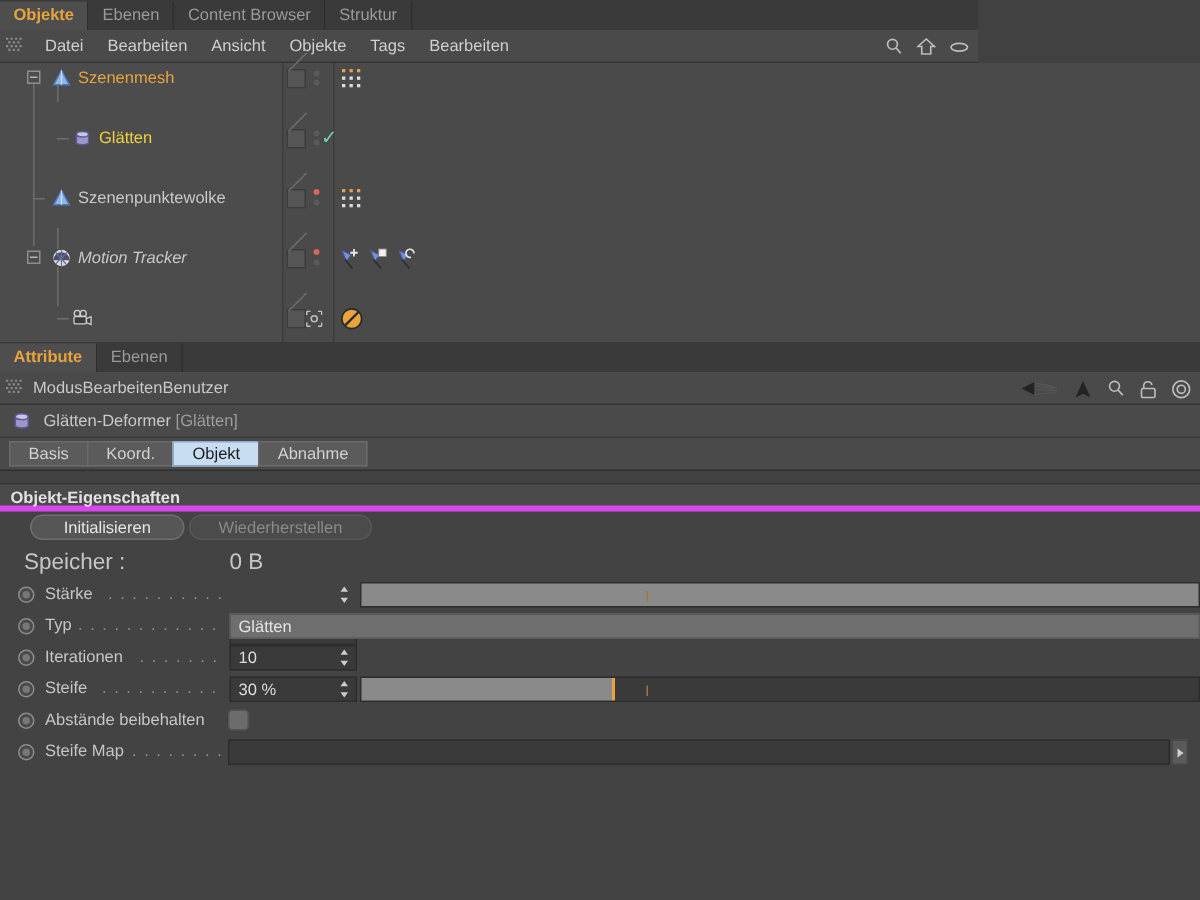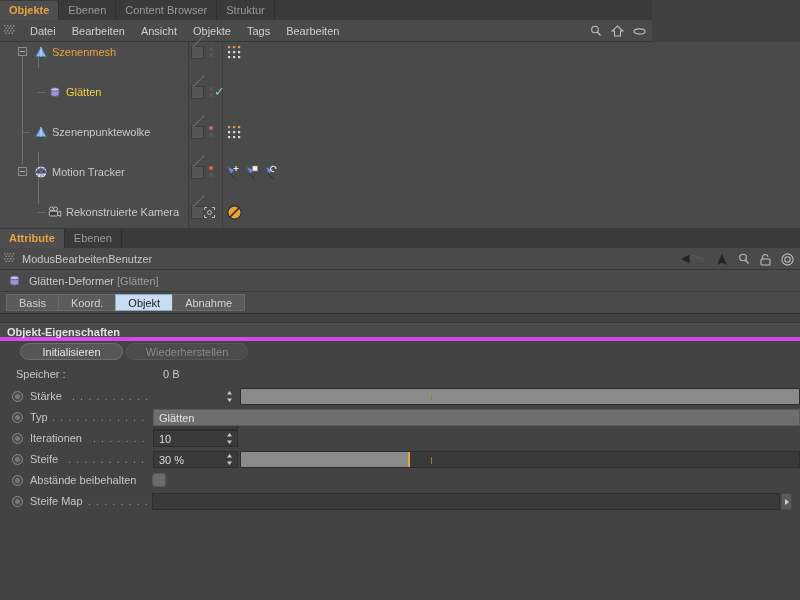--- a/index.html
+++ b/index.html
@@ -87,21 +87,21 @@
   .pill.disabled { color:#8a8a8a; background:#4b4b4b; border-color:#585858; }
 
   .prow { position:absolute; left:0; right:0; height:21px; }
   .radio { position:absolute; left:12px; top:5px; width:11px; height:11px; border-radius:50%;
            border:1px solid #8d8d8d; background:#4a4a4a; }
   .radio:after { content:''; position:absolute; left:2px; top:2px; width:5px; height:5px; border-radius:50%; background:#777; }
   .plabel { position:absolute; left:30px; top:0; height:21px; line-height:21px; font-size:11px; color:#c6c6c6;
             white-space:nowrap; }
   .dots { position:absolute; top:0; height:21px; line-height:21px; font-size:11px; color:#8e8e8e;
           overflow:hidden; white-space:nowrap; letter-spacing:1px; }
-  .plabel-static { position:absolute; top:0; height:21px; line-height:21px; font-size:11px; color:#c6c6c6; }
+  .plabel-static { position:absolute; top:0; height:21px; line-height:21px; font-size:15px; color:#c6c6c6; }
 
   .numfield { position:absolute; top:2px; height:17px; background:#3a3a3a; border:1px solid #2d2d2d;
               color:#dcdcdc; font-size:11px; line-height:16px; padding-left:5px; }
   .spin { position:absolute; top:3px; width:9px; height:15px; }
   .combo { position:absolute; top:2px; height:17px; background:#6e6e6e; border:1px solid #5a5a5a;
            color:#e4e4e4; font-size:11px; line-height:16px; padding-left:5px; }
   .slider { position:absolute; top:2px; height:17px; background:#3a3a3a; border:1px solid #2d2d2d; }
   .slider .fill { position:absolute; left:0; top:0; bottom:0; background:#8a8a8a; }
   .slider .mark { position:absolute; top:0; bottom:0; width:2px; background:#e8a33d; }
   .slider .tick { position:absolute; top:50%; width:1px; height:7px; background:#9a7b34; }
@@ -247,21 +247,21 @@
         </svg>
       </div>
 
       <div class="trow" style="top:60px">
         <div class="tgl" style="left:18px;"></div>
         <svg class="ico" style="left:34px;" viewBox="0 0 14 14">
           <circle cx="7" cy="7" r="6" fill="#d9dde6" stroke="#4b4b4b" stroke-width="1"></circle>
           <path d="M1.6 8.5 a5.4 5.4 0 0 1 10.8 0 z" fill="#4a4f6e"></path>
           <path d="M7 1.4 L7 12.6 M3 3 L10 11 M11 3 L3 11" stroke="#6a7090" stroke-width=".8"></path>
         </svg>
-        <div class="lbl" style="left:52px; color:#c8c8c8;">Motion Tracker</div>
+        <div class="lbl" style="left:52px; color:#c8c8c8;font-style:italic;">Motion Tracker</div>
         <div class="slash"></div>
         <div class="dotcol" style="left:206px;">
           <div class="vis-dot red" style="top:4px;"></div>
             <div class="vis-dot" style="top:11px;"></div>
         </div>
         <svg style="position:absolute;left:226px;top:2px;" width="58" height="17" viewBox="0 0 58 17">
           <g>
             <path d="M2 3 l6 3 -3 4 z" fill="#7b8fd6" stroke="#4a5b9c" stroke-width=".7"></path>
             <line x1="4" y1="9" x2="9" y2="15" stroke="#2a2a2a" stroke-width=".9"></line>
             <path d="M10 2 v5 M7.5 4.5 h5" stroke="#e8e8e8" stroke-width="1.2"></path>
@@ -280,21 +280,20 @@
       </div>
 
       <div class="trow" style="top:80px">
         <div class="hline" style="left:38px; top:10px; width:8px;"></div>
         <svg class="ico" style="left:48px;" viewBox="0 0 16 14">
           <circle cx="4" cy="3.5" r="2.3" fill="#4a4a4a" stroke="#d0d0d0" stroke-width="1"></circle>
           <circle cx="8.6" cy="3.5" r="2.3" fill="#4a4a4a" stroke="#d0d0d0" stroke-width="1"></circle>
           <rect x="1.5" y="6" width="9.5" height="5.5" rx="1" fill="#3d3d3d" stroke="#d0d0d0" stroke-width="1"></rect>
           <path d="M11 7.5 L14.5 6 v6 L11 10.5 z" fill="#3d3d3d" stroke="#d0d0d0" stroke-width="1"></path>
         </svg>
-        <div class="lbl" style="left:66px; color:#c8c8c8;">Rekonstruierte Kamera</div>
         <div class="slash"></div>
         <svg style="position:absolute;left:204px;top:5px;" width="11" height="11" viewBox="0 0 11 11">
           <circle cx="5.5" cy="5.5" r="2" fill="none" stroke="#c0c0c0" stroke-width="1"></circle>
           <path d="M.5 .5 h2.5 M.5 .5 v2.5 M10.5 .5 h-2.5 M10.5 .5 v2.5 M.5 10.5 h2.5 M.5 10.5 v-2.5 M10.5 10.5 h-2.5 M10.5 10.5 v-2.5" stroke="#c0c0c0" stroke-width="1"></path>
         </svg>
         <svg style="position:absolute;left:227px;top:3px;" width="15" height="15" viewBox="0 0 15 15">
           <circle cx="7.5" cy="7.5" r="6.6" fill="#e8a33d" stroke="#2a2a2a" stroke-width="1.1"></circle>
           <line x1="3" y1="12" x2="12" y2="3" stroke="#2a2a2a" stroke-width="1.6"></line>
         </svg>
       </div>
@@ -392,21 +391,21 @@
   <div class="prop-body">
     <div class="sect-title">Objekt-Eigenschaften</div>
 
     <div class="btnrow">
       <div class="pill" style="left:20px; width:103px;">Initialisieren</div>
       <div class="pill disabled" style="left:126px; width:122px;">Wiederherstellen</div>
     </div>
 
     <div class="prow" style="top:41px">
       <div class="plabel-static" style="left:16px;">Speicher :</div>
-      <div class="plabel-static" style="left:163px;">0 B</div>
+      <div class="plabel-static" style="left:153px;">0 B</div>
     </div>
 
     <div class="prow" style="top:63px">
       <div class="radio"></div>
       <div class="plabel">Stärke</div>
       <div class="dots" style="left:72px; width:78px;">. . . . . . . . . . . . .</div>
       <div class="numfield" style="left:153px; width:85px;margin-top:25px;">100 %</div>
       <svg class="spin" style="left:225px;" viewBox="0 0 9 15">
         <path d="M4.5 2 L7 5.5 L2 5.5 Z" fill="#cdcdcd"></path>
           <path d="M4.5 13 L7 9.5 L2 9.5 Z" fill="#cdcdcd"></path>

